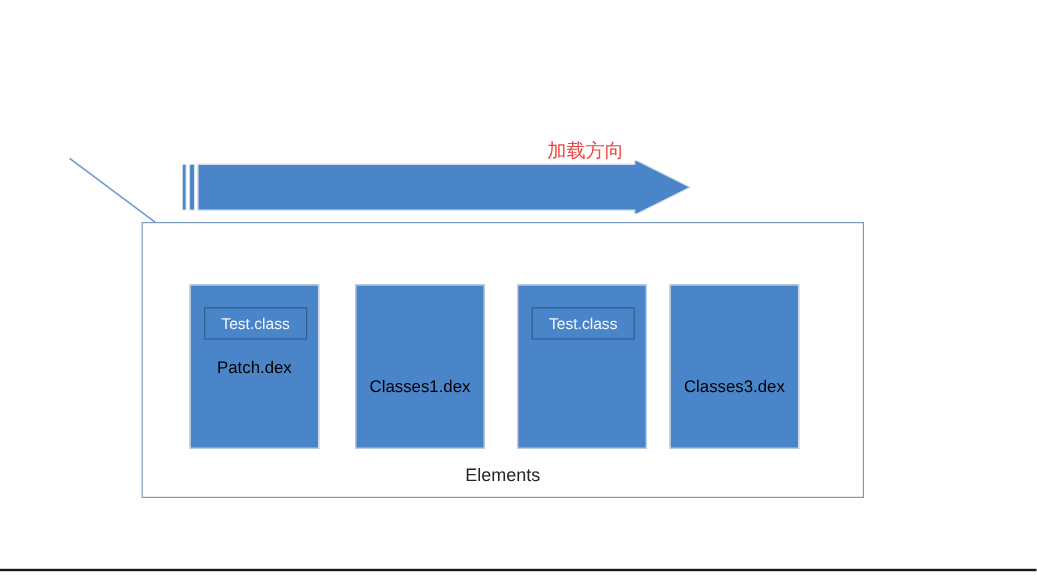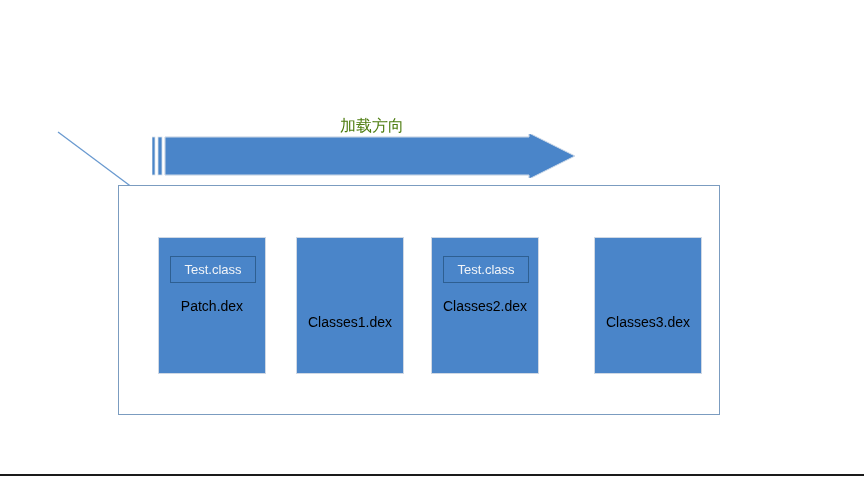--- a/index.html
+++ b/index.html
@@ -18,24 +18,24 @@
     background: #ffffff;
     overflow: hidden;
   }
 
   
   #flow-title {
     position: absolute;
     left: 340px;
     top: 116px;
     width: 180px;
-    text-align: left;
+    text-align: right;
     font-size: 16px;
     line-height: 20px;
-    color: #4d7c0f;
+    color: #ef4444;
     white-space: nowrap;
     font-family: "DejaVu Sans", "Liberation Sans", sans-serif;
   }
 
   
   #flow-arrow {
     position: absolute;
     left: 152px;
     top: 134px;
     width: 532px;
@@ -87,21 +87,21 @@
     position: absolute;
     top: 0;
     width: 108px;
     height: 137px;
     background: #4a85c9;
     border: 1px solid #cfd8e4;
   }
   .dex-box.b0 { left: 0px; }
   .dex-box.b1 { left: 138px; }
   .dex-box.b2 { left: 273px; }
-  .dex-box.b3 { left: 436px; }
+  .dex-box.b3 { left: 400px; }
 
   .class-chip {
     position: absolute;
     left: 11px;
     top: 18px;
     width: 86px;
     height: 27px;
     border: 1.5px solid #2e5f91;
     background: #4a85c9;
     display: flex;
@@ -170,26 +170,26 @@
         <div class="class-chip">Test.class</div>
         <div class="dex-label">Patch.dex</div>
       </div>
 
       <div class="dex-box b1">
         <div class="dex-label no-chip">Classes1.dex</div>
       </div>
 
       <div class="dex-box b2">
         <div class="class-chip">Test.class</div>
-        <div class="dex-label">Classes2.dex</div>
       </div>
 
       <div class="dex-box b3">
         <div class="dex-label no-chip">Classes3.dex</div>
       </div>
 
     </div>
 
+    <div id="elements-label">Elements</div>
   </div>
 
   <div id="bottom-rule"></div>
 
 </div>
 
 </body></html>

